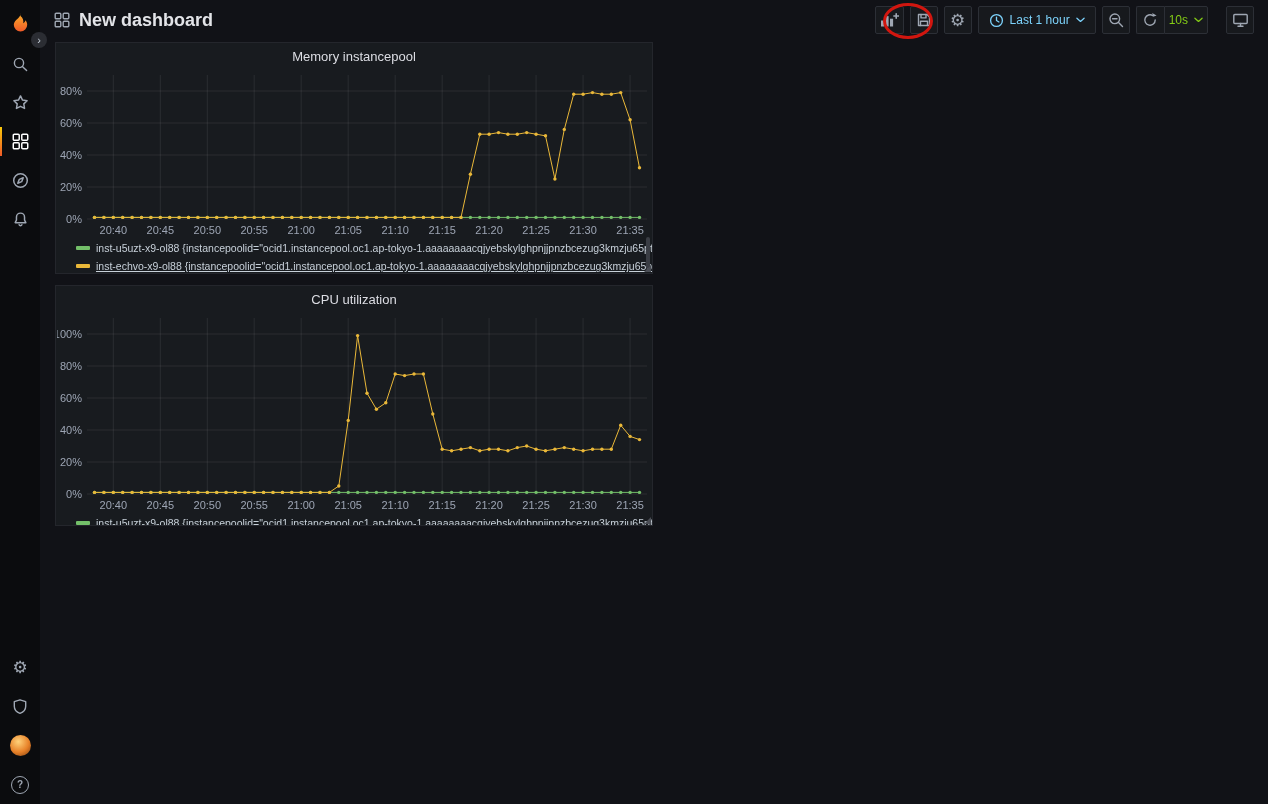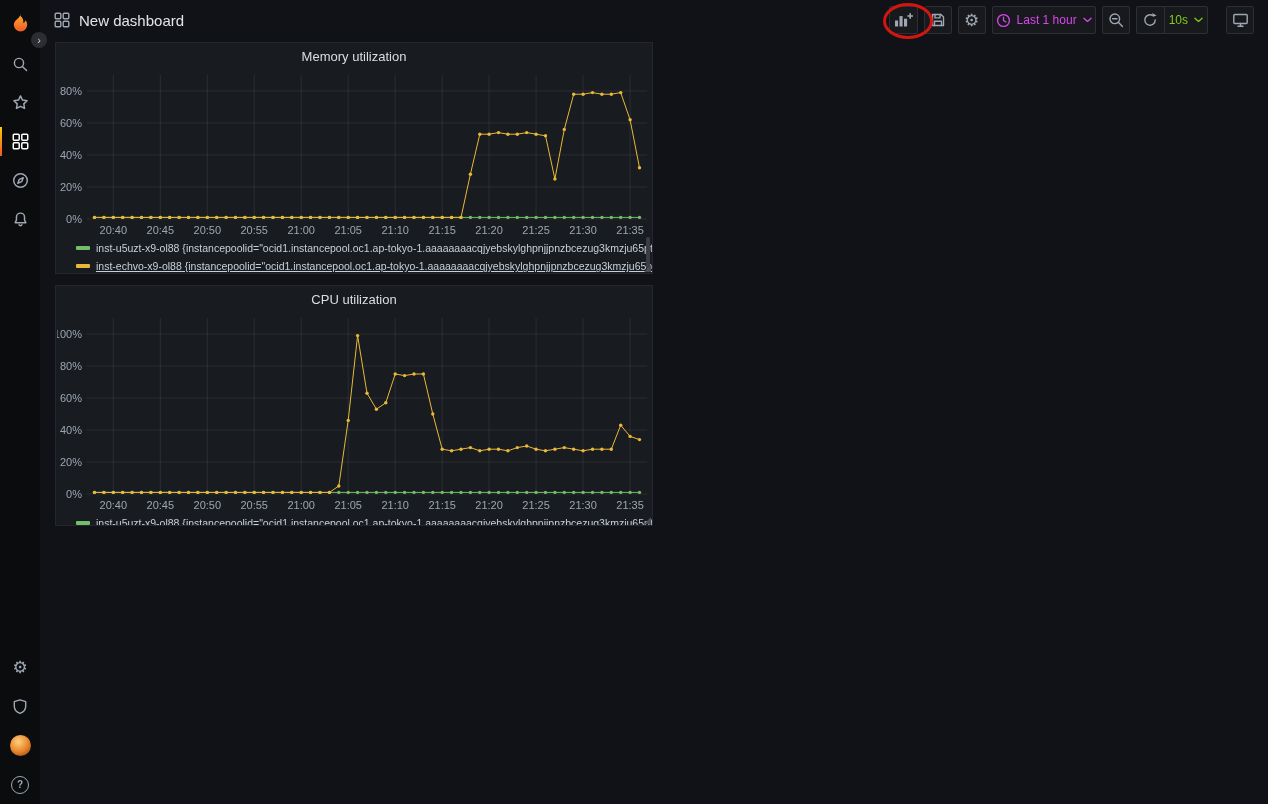--- a/index.html
+++ b/index.html
@@ -23,26 +23,26 @@
     padding:0;cursor:pointer;z-index:6}
   .gear-glyph{font-size:17px;line-height:1}
   .help-circle{width:16px;height:16px;border:1.4px solid currentColor;border-radius:50%;
     display:flex;align-items:center;justify-content:center;font-size:10px;font-weight:bold}
   .avatar{width:21px;height:21px;border-radius:50%;
     background:radial-gradient(circle at 40% 32%,#ffd27a,#e78128 55%,#7a3d10);display:block}
   
   header{position:absolute;left:40px;top:0;right:0;height:40px;display:flex;align-items:center;
     padding:0 14px;box-sizing:border-box}
   .title-icon{color:#9fa7b3;margin-right:9px;display:flex}
-  .page-title{font-size:15px;font-weight:400;color:#e3e4e8}
+  .page-title{font-size:18px;font-weight:700;color:#e3e4e8}
   .toolbar{margin-left:auto;display:flex;align-items:center;gap:6px}
   .tb-btn{height:28px;min-width:28px;display:flex;align-items:center;justify-content:center;
     background:#17191d;border:1px solid #2c2f36;border-radius:2px;color:#9fa7b3;cursor:pointer;
     padding:0 4px;box-sizing:border-box;font-size:12px;gap:6px}
-  .time-btn{padding:0 3px;color:#d946ef}
+  .time-btn{padding:0 10px;color:#7dd3fc}
   .group{display:flex}
   .group .tb-btn:first-child{border-radius:2px 0 0 2px;border-right:none}
   .group .tb-btn:last-child{border-radius:0 2px 2px 0;color:#84cc16}
   .tv-btn{margin-left:12px}
   .annotation{position:absolute;left:883px;top:3px;width:44px;height:30px;
     border:3px solid #d1160f;border-radius:50%;z-index:7;pointer-events:none}
   
   .panel{position:absolute;background:#181b1f;border:1px solid #24262c;box-sizing:border-box;overflow:hidden}
   .panel-mem{left:55px;top:42px;width:598px;height:232px}
   .panel-cpu{left:55px;top:285px;width:598px;height:241px}
@@ -202,21 +202,21 @@
         <rect x="1.3" y="2.5" width="13.4" height="9" rx="1"></rect>
           <path d="M5.5 14.2h5M8 11.5v2.7"></path>
       </svg>
     </button>
   </div>
 </header>
 
 <div class="annotation"></div>
 
 <section class="panel panel-mem">
-  <div class="panel-title">Memory utilization</div>
+  <div class="panel-title">Memory instancepool</div>
   <svg class="chart" width="594" height="168">
       <line class="grid" x1="30" x2="590" y1="148.0" y2="148.0"></line>
       <text x="25" y="151.5" text-anchor="end">0%</text>
       <line class="grid" x1="30" x2="590" y1="116.0" y2="116.0"></line>
       <text x="25" y="119.5" text-anchor="end">20%</text>
       <line class="grid" x1="30" x2="590" y1="84.0" y2="84.0"></line>
       <text x="25" y="87.5" text-anchor="end">40%</text>
       <line class="grid" x1="30" x2="590" y1="52.0" y2="52.0"></line>
       <text x="25" y="55.5" text-anchor="end">60%</text>
       <line class="grid" x1="30" x2="590" y1="20.0" y2="20.0"></line>

